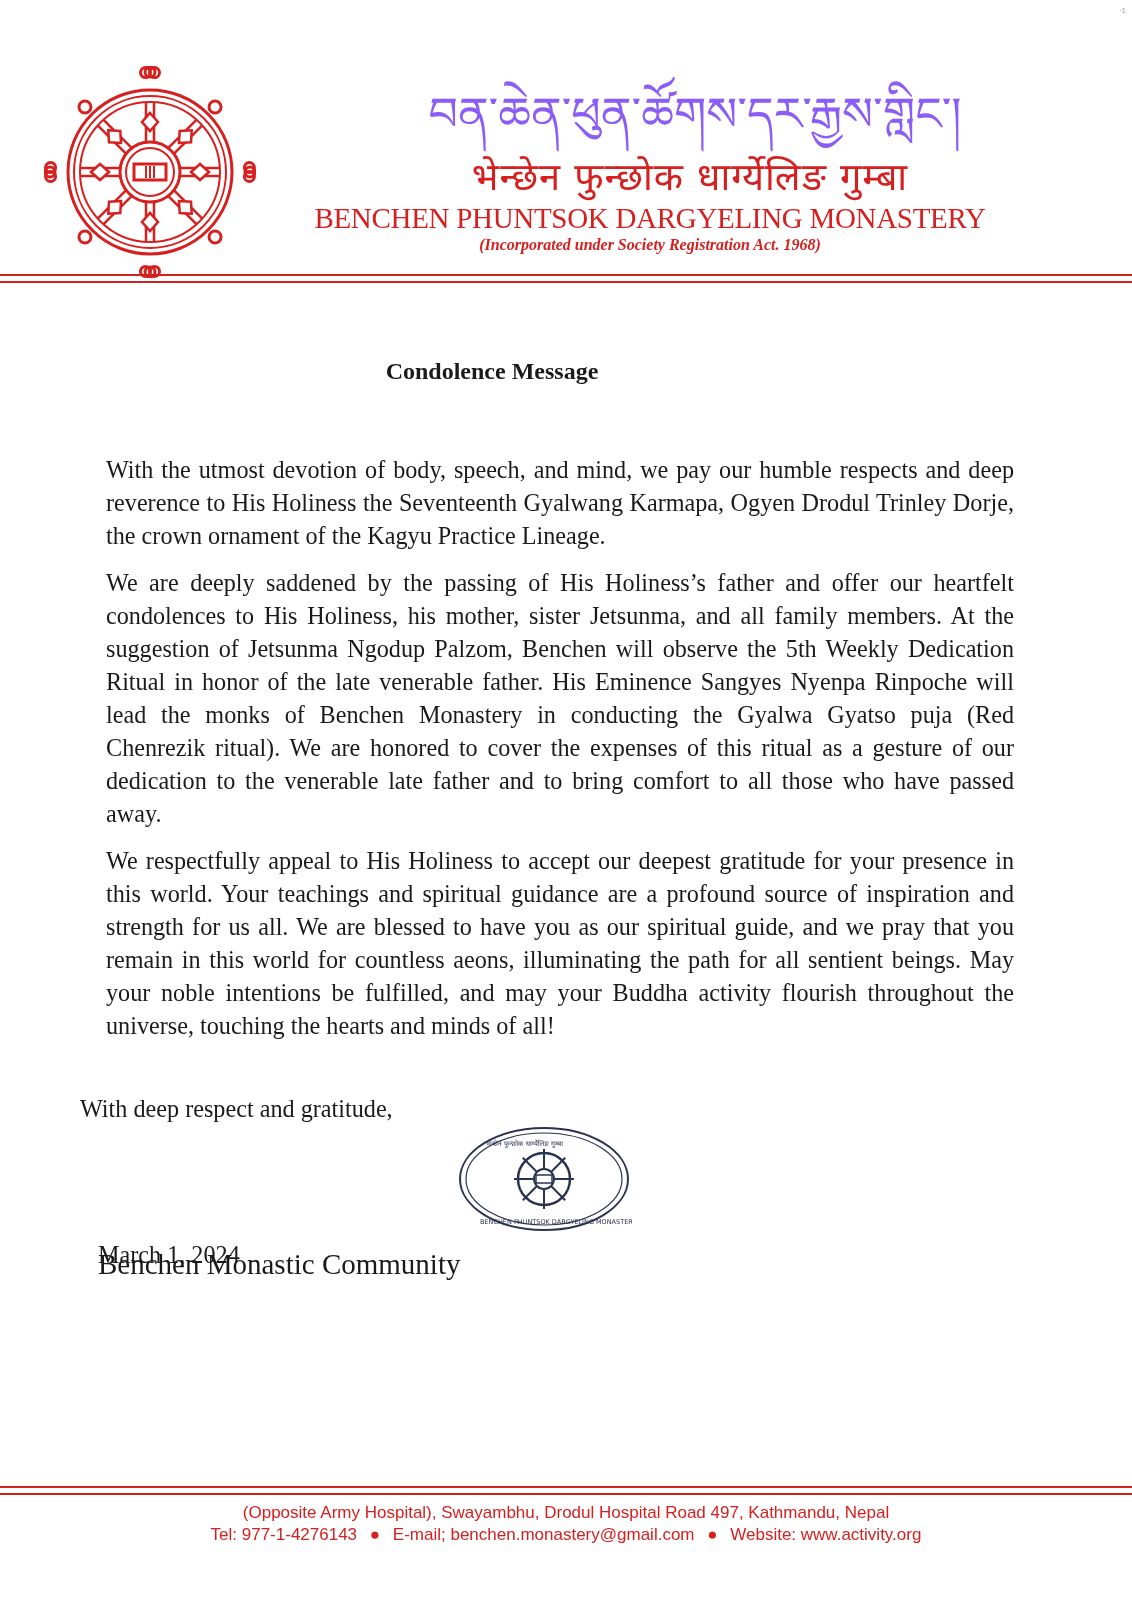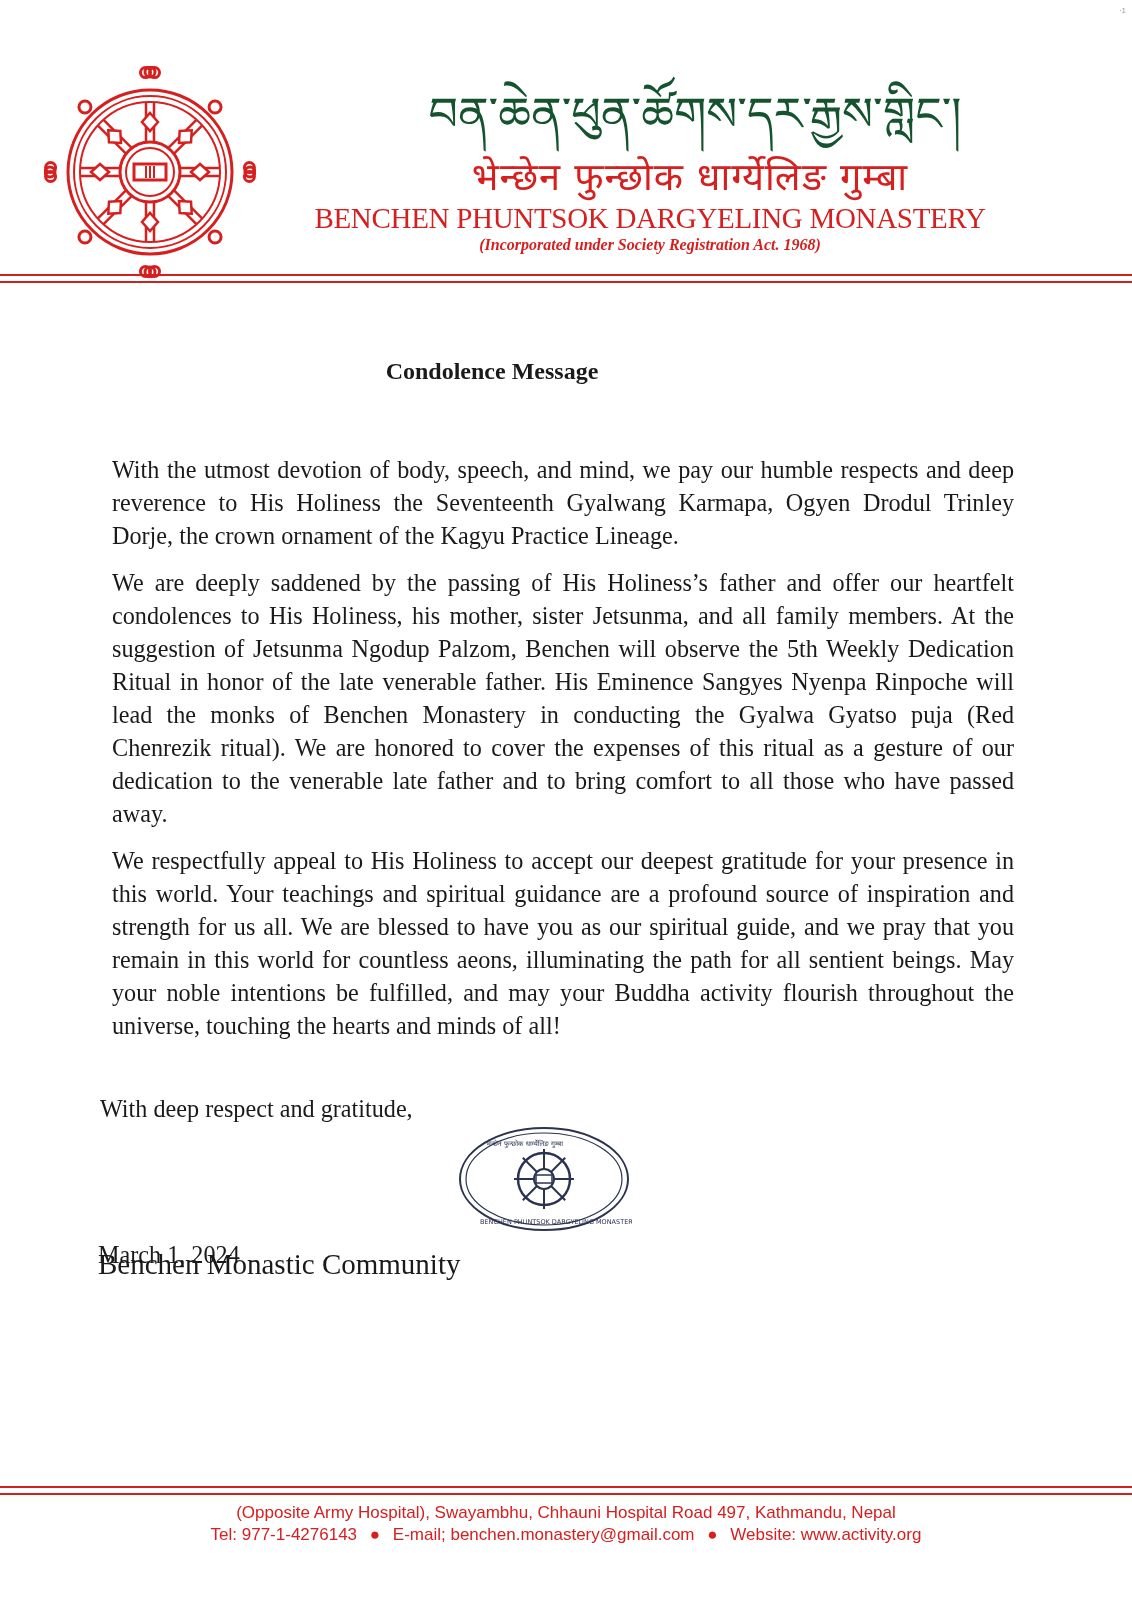--- a/index.html
+++ b/index.html
@@ -1,33 +1,33 @@
 <!DOCTYPE html>
 <html><head>
 <meta charset="utf-8">
 <style>
   html, body { margin: 0; padding: 0; background: #ffffff; }
   body { width: 1132px; height: 1600px; position: relative; overflow: hidden;
          font-family: "Liberation Serif", "DejaVu Serif", serif; color: #1a1a1a; }
   #logo { position: absolute; left: 44px; top: 66px; width: 212px; height: 212px; }
   #tibetan { position: absolute; left: 390px; top: 86px; width: 610px; text-align: center;
-             font-family: "DejaVu Sans", sans-serif; font-size: 46px; color: #14532d; line-height: 56px; white-space: nowrap; }
+             font-family: "DejaVu Sans", sans-serif; font-size: 46px; color: #8b5cf6; line-height: 56px; white-space: nowrap; }
   #nepali { position: absolute; left: 380px; top: 154px; width: 620px; text-align: center;
             font-family: "DejaVu Sans", sans-serif; font-size: 38px; color: #d6201f; line-height: 46px; white-space: nowrap; letter-spacing: 1px; }
   #org-name { position: absolute; left: 290px; top: 200px; width: 720px; text-align: center;
               font-family: "Liberation Serif", serif; font-size: 29px; color: #d6201f; line-height: 36px;
               letter-spacing: -0.3px; white-space: nowrap; }
   #org-sub { position: absolute; left: 290px; top: 236px; width: 720px; text-align: center;
              font-family: "Liberation Serif", serif; font-style: italic; font-weight: bold; font-size: 16px; color: #d6201f; white-space: nowrap; }
   .hrule { position: absolute; left: 0; width: 1132px; height: 2px; background: #d0201f; }
   #title { position: absolute; left: 0; top: 356px; width: 984px; text-align: center;
            font-weight: bold; font-size: 24px; line-height: 30px; }
   #body { position: absolute; left: 98px; top: 453px; width: 916px; font-size: 24.2px; line-height: 33px; }
-  #body p { margin: 0 0 14px 14px; text-align: justify; }
-  #closing { position: absolute; left: 100px; top: 1092px; font-size: 24.2px; line-height: 33px; }
+  #body p { margin: 0 0 14px 8px; text-align: justify; }
+  #closing { position: absolute; left: 80px; top: 1092px; font-size: 24.2px; line-height: 33px; }
   #signature { position: absolute; left: 98px; top: 1248px; font-size: 29px; line-height: 33px; }
   #date { position: absolute; left: 98px; top: 1238px; font-size: 24.2px; line-height: 33px; }
   #seal { position: absolute; left: 456px; top: 1124px; width: 176px; height: 110px; }
   #footer { position: absolute; left: 0; top: 1502px; width: 1132px; text-align: center;
             font-family: "Liberation Sans", sans-serif; font-size: 17px; color: #d6201f; line-height: 22px; }
   #footer .line { display: block; white-space: nowrap; }
   .bullet { display: inline-block; margin: 0 8px; }
   #corner-mark { position: absolute; right: 6px; top: 6px; font-size: 8px; color: #999; font-family: "Liberation Sans", sans-serif; }
 </style>
 </head>
@@ -135,21 +135,21 @@
   </g>
 </svg>
 
 <div id="signature">Benchen Monastic Community</div>
 <div id="date">March 1, 2024</div>
 
 <div class="hrule" style="top:1486px;"></div>
 <div class="hrule" style="top:1493px;"></div>
 
 <div id="footer">
-  <span class="line">(Opposite Army Hospital), Swayambhu, Chhauni Hospital Road 497, Kathmandu, Nepal</span>
+  <span class="line">(Opposite Army Hospital), Swayambhu, Drodul Hospital Road 497, Kathmandu, Nepal</span>
   <span class="line">
     <span>Tel: 977-1-4276143</span>
     <span class="bullet">●</span>
     <span>E-mail;  benchen.monastery@gmail.com</span>
     <span class="bullet">●</span>
     <span>Website: www.activity.org</span>
   </span>
 </div>
 
 </body></html>

